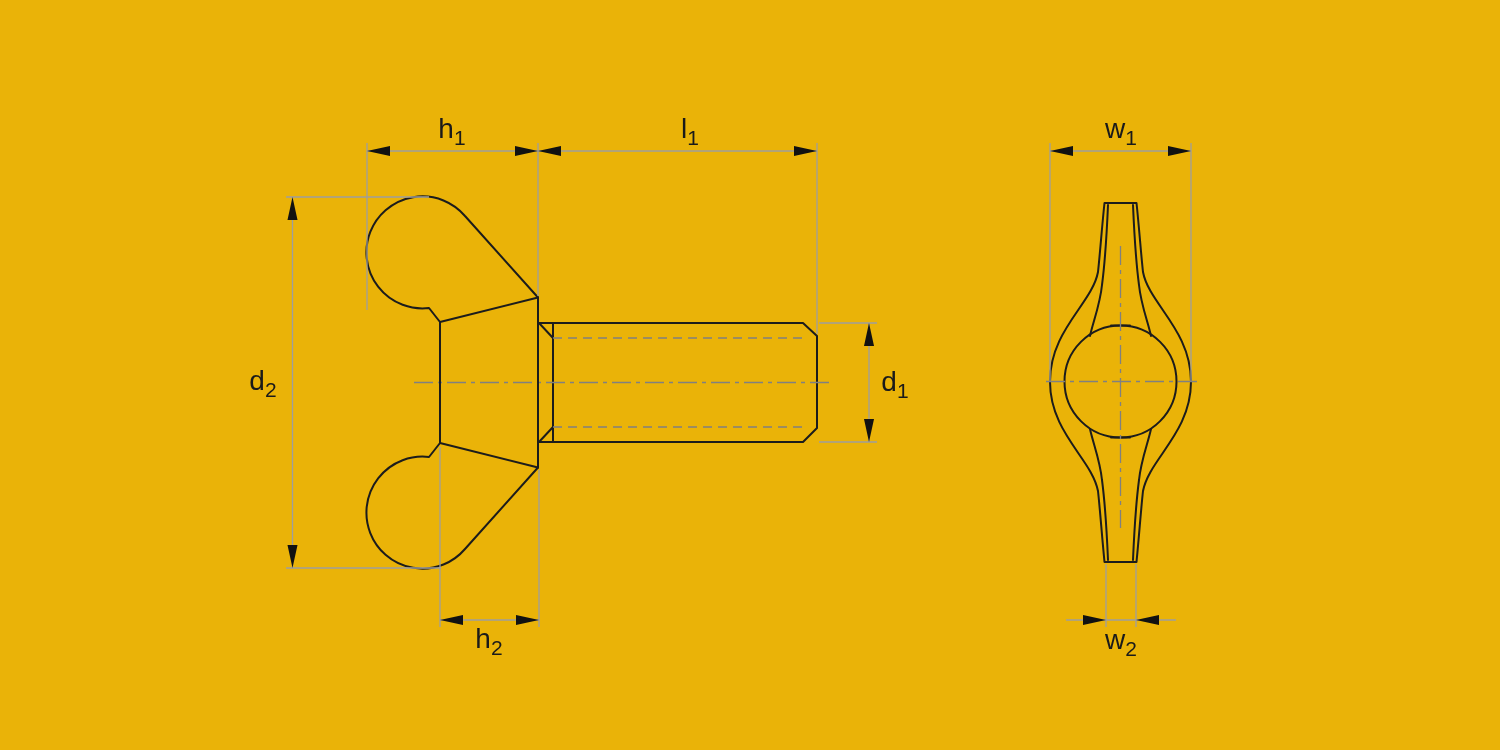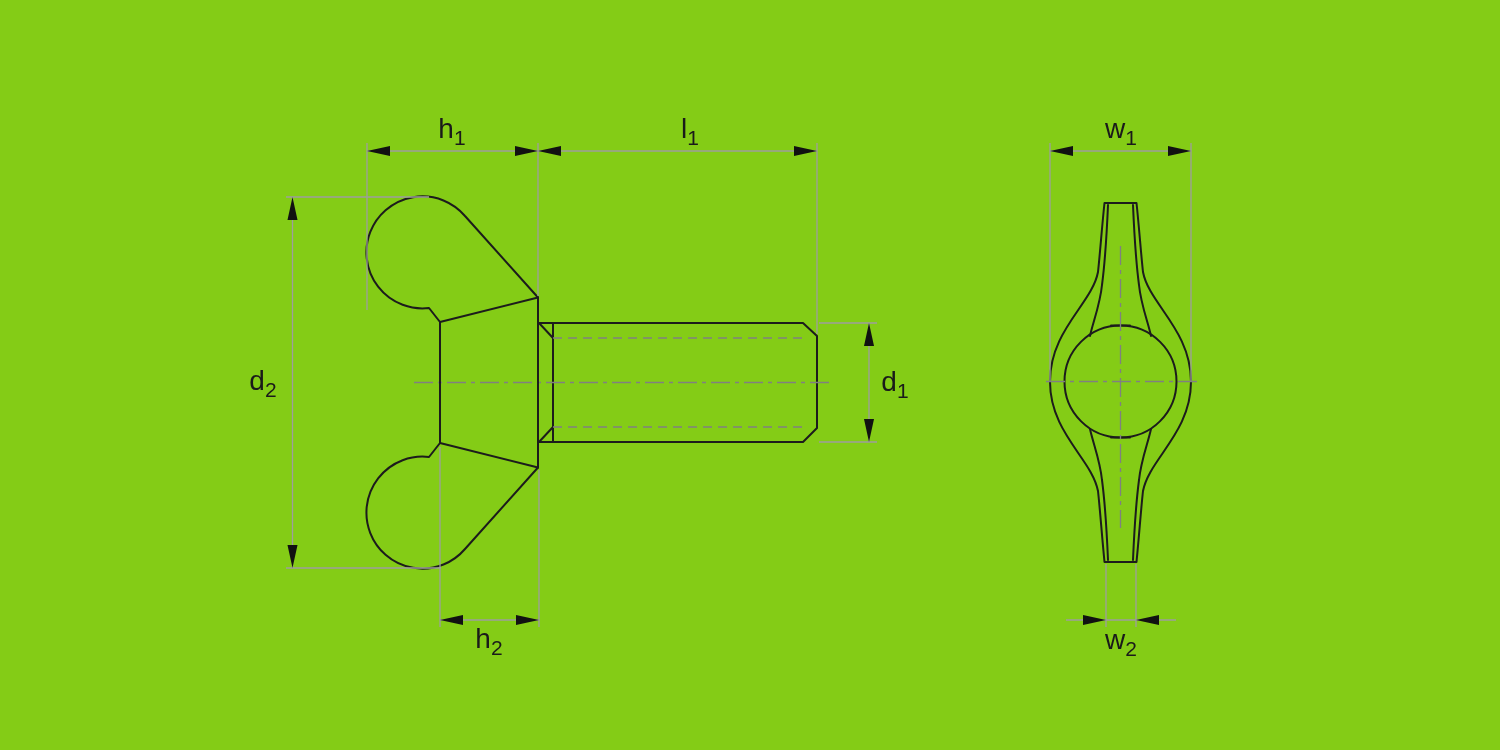--- a/index.html
+++ b/index.html
@@ -4,21 +4,21 @@
 <style>
   html, body {
     margin: 0;
     padding: 0;
     background: #ffffff;
   }
   .canvas {
     position: relative;
     width: 1500px;
     height: 750px;
-    background: #84cc16;
+    background: #eab308;
     overflow: hidden;
   }
   svg { position: absolute; left: 0; top: 0; }
 
   .obj {
     stroke: #1c1c1c;
     stroke-width: 2;
     fill: none;
     stroke-linecap: round;
     stroke-linejoin: round;

